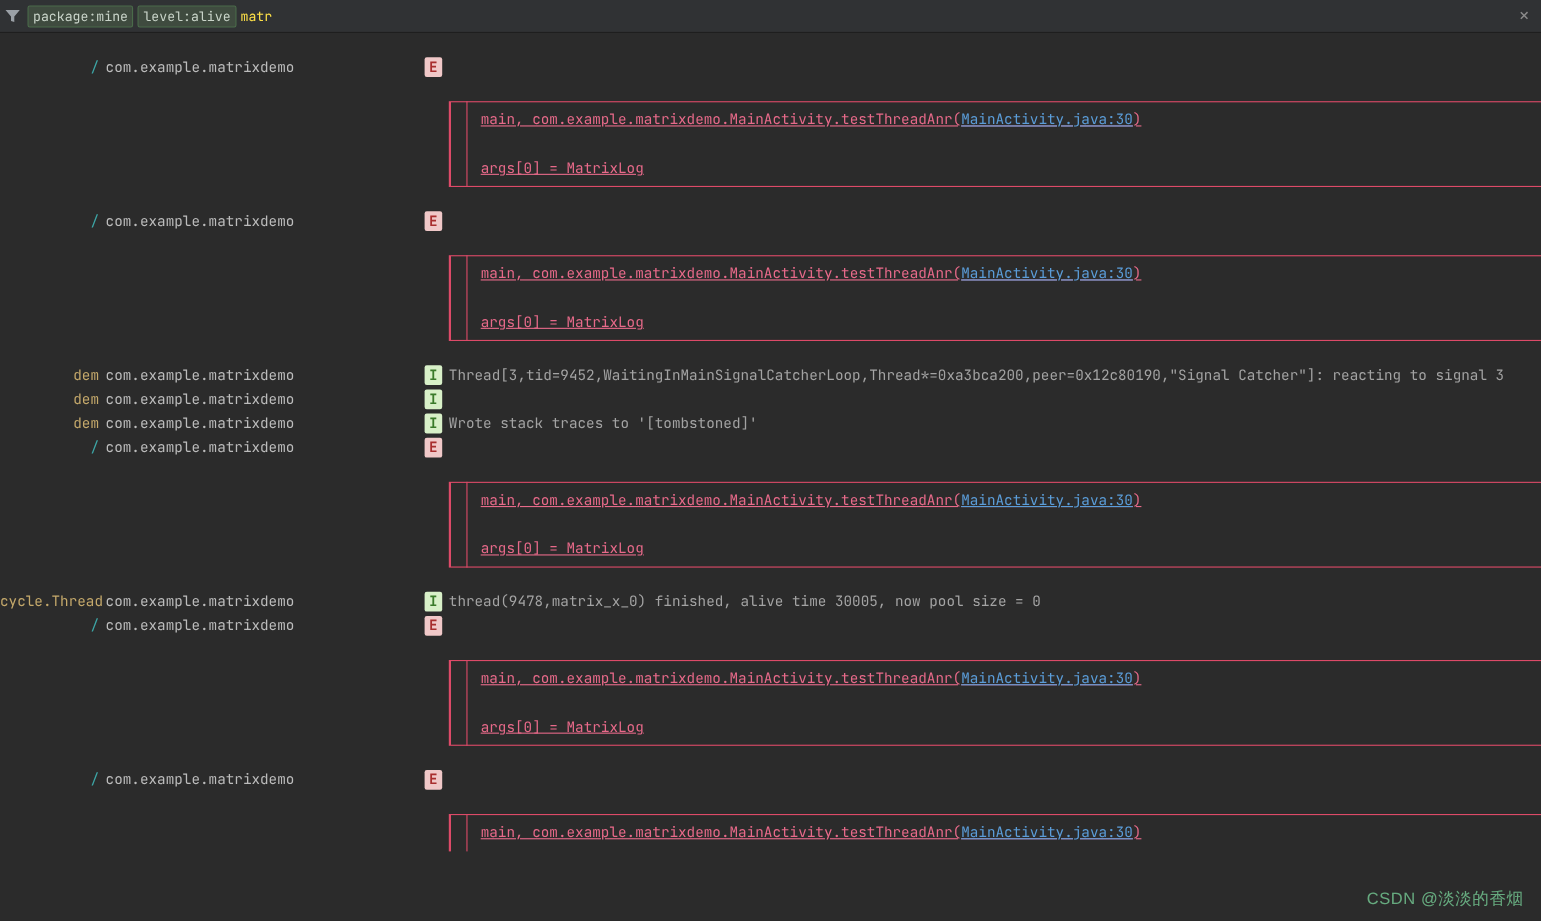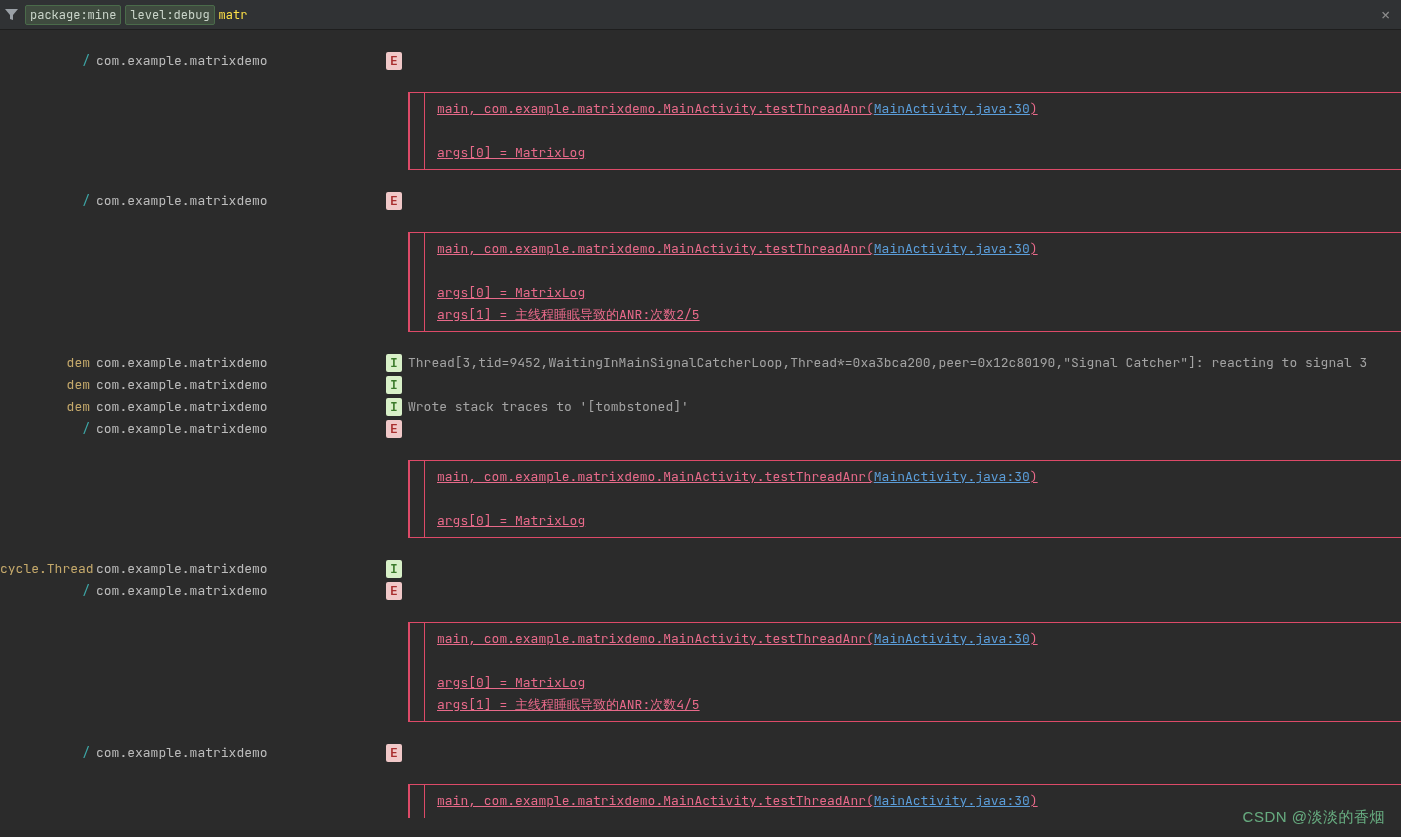--- a/index.html
+++ b/index.html
@@ -152,21 +152,21 @@
 <body>
 
 <div class="filter-bar">
   <span class="filter-icon">
     <svg width="15" height="15" viewBox="0 0 15 15">
         <path d="M1 2h13l-5 6v5l-3-1V8z" fill="#9aa0a6"></path>
       </svg>
   </span>
   <span class="filter-chips">
     <span class="chip">package:mine</span>
-    <span class="chip">level:debug</span>
+    <span class="chip">level:alive</span>
     <span class="filter-tail">matr</span>
   </span>
   <span class="close-x">×</span>
 </div>
 
 <div class="log-area" id="log-area">
     <div class="block-gap"></div>
     <div class="log-row">
       <div class="col-tag slash">/</div>
       <div class="col-pkg">com.example.matrixdemo</div>
@@ -187,21 +187,20 @@
       <div class="col-pkg">com.example.matrixdemo</div>
       <div class="col-lvl lvl-E">E</div>
       <div class="col-msg"></div>
     </div>
     <div class="block-gap"></div>
     <div class="trace-box">
       <div class="trace-inner">
         <div class="trace-line"><span>main, com.example.matrixdemo.MainActivity.testThreadAnr(</span><span class="link">MainActivity.java:30</span><span>)</span></div>
         <div class="trace-spacer"></div>
         <div class="trace-line">args[0] = MatrixLog</div>
-        <div class="trace-line">args[1] = 主线程睡眠导致的ANR:次数2/5</div>
       </div>
     </div>
     <div class="block-gap"></div>
     <div class="log-row">
       <div class="col-tag ">dem</div>
       <div class="col-pkg">com.example.matrixdemo</div>
       <div class="col-lvl lvl-I">I</div>
       <div class="col-msg"><span>Thread[3,tid=9452,WaitingInMainSignalCatcherLoop,Thread*=0xa3bca200,peer=0x12c80190,"Signal Catcher"]: reacting to signal 3</span></div>
     </div>
     <div class="log-row">
@@ -228,34 +227,34 @@
         <div class="trace-line"><span>main, com.example.matrixdemo.MainActivity.testThreadAnr(</span><span class="link">MainActivity.java:30</span><span>)</span></div>
         <div class="trace-spacer"></div>
         <div class="trace-line">args[0] = MatrixLog</div>
       </div>
     </div>
     <div class="block-gap"></div>
     <div class="log-row">
       <div class="col-tag ">cycle.Thread</div>
       <div class="col-pkg">com.example.matrixdemo</div>
       <div class="col-lvl lvl-I">I</div>
-    </div>
-    <div class="log-row">
-      <div class="col-tag slash">/</div>
-      <div class="col-pkg">com.example.matrixdemo</div>
-      <div class="col-lvl lvl-E">E</div>
-      <div class="col-msg"></div>
-    </div>
-    <div class="block-gap"></div>
-    <div class="trace-box">
-      <div class="trace-inner">
-        <div class="trace-line"><span>main, com.example.matrixdemo.MainActivity.testThreadAnr(</span><span class="link">MainActivity.java:30</span><span>)</span></div>
-        <div class="trace-spacer"></div>
-        <div class="trace-line">args[0] = MatrixLog</div>
-        <div class="trace-line">args[1] = 主线程睡眠导致的ANR:次数4/5</div>
+      <div class="col-msg"><span>thread(9478,matrix_x_0) finished, alive time 30005, now pool size = 0</span></div>
+    </div>
+    <div class="log-row">
+      <div class="col-tag slash">/</div>
+      <div class="col-pkg">com.example.matrixdemo</div>
+      <div class="col-lvl lvl-E">E</div>
+      <div class="col-msg"></div>
+    </div>
+    <div class="block-gap"></div>
+    <div class="trace-box">
+      <div class="trace-inner">
+        <div class="trace-line"><span>main, com.example.matrixdemo.MainActivity.testThreadAnr(</span><span class="link">MainActivity.java:30</span><span>)</span></div>
+        <div class="trace-spacer"></div>
+        <div class="trace-line">args[0] = MatrixLog</div>
       </div>
     </div>
     <div class="block-gap"></div>
     <div class="log-row">
       <div class="col-tag slash">/</div>
       <div class="col-pkg">com.example.matrixdemo</div>
       <div class="col-lvl lvl-E">E</div>
       <div class="col-msg"></div>
     </div>
     <div class="block-gap"></div>

